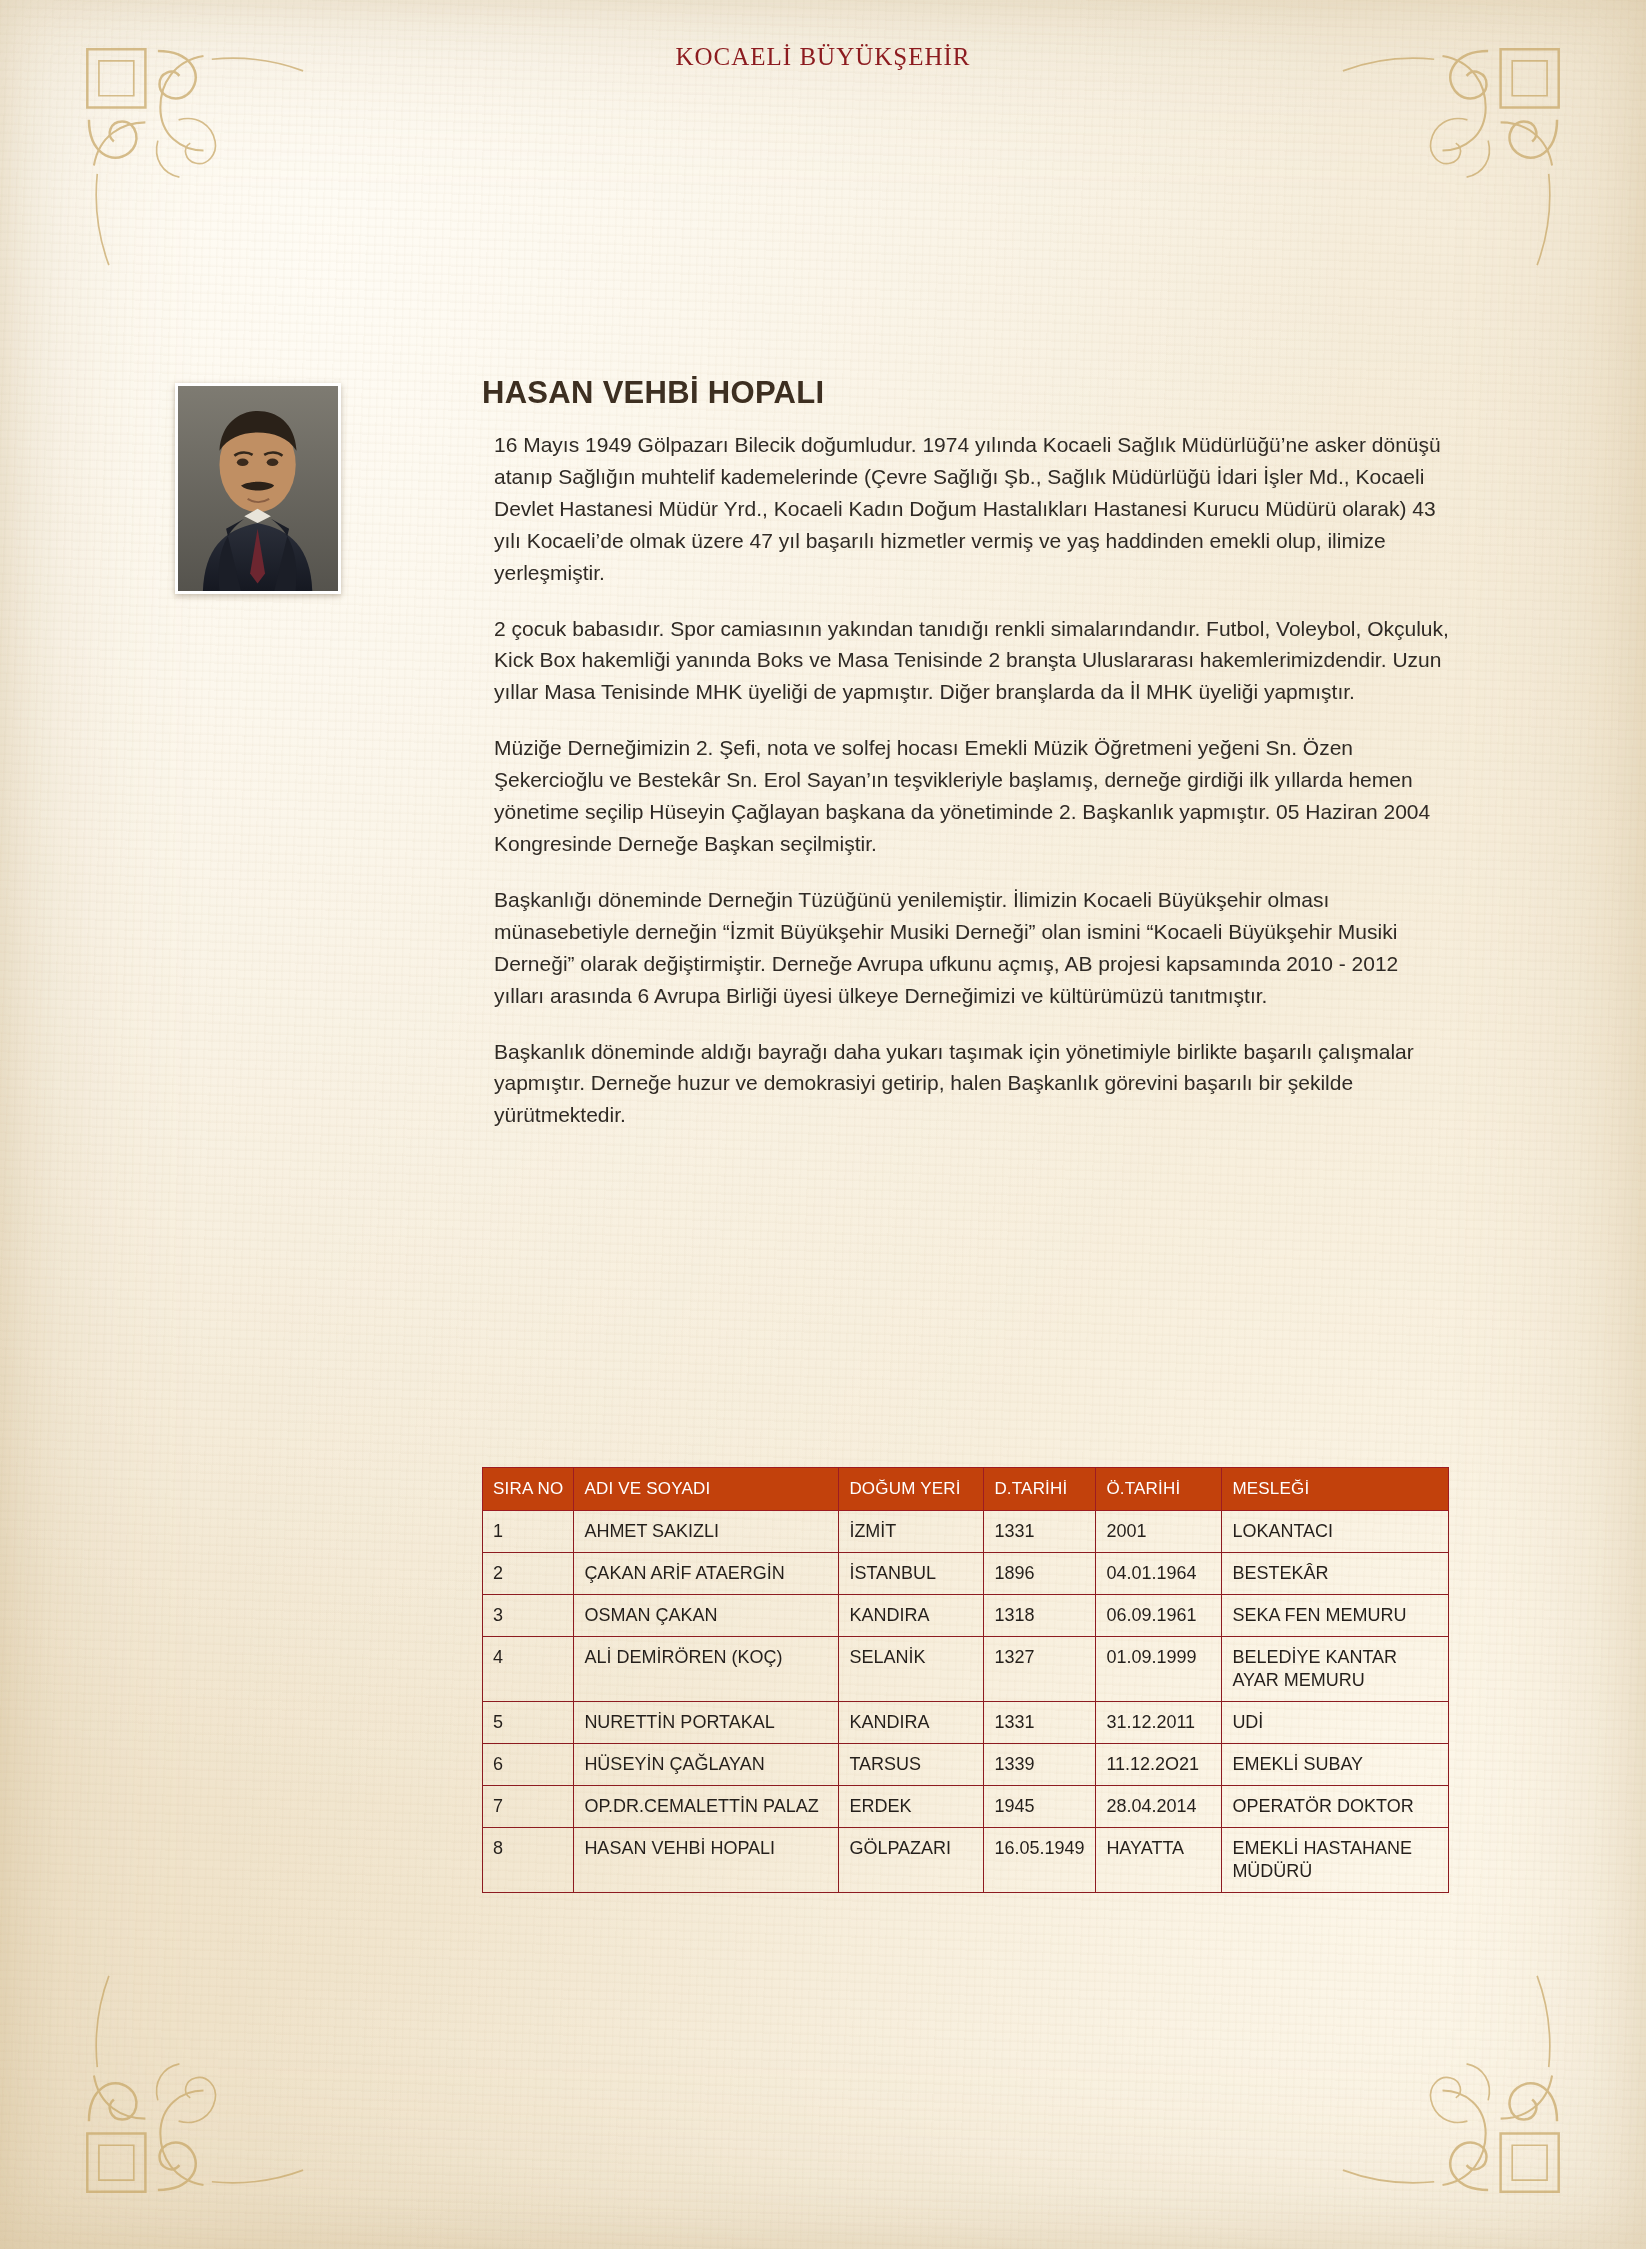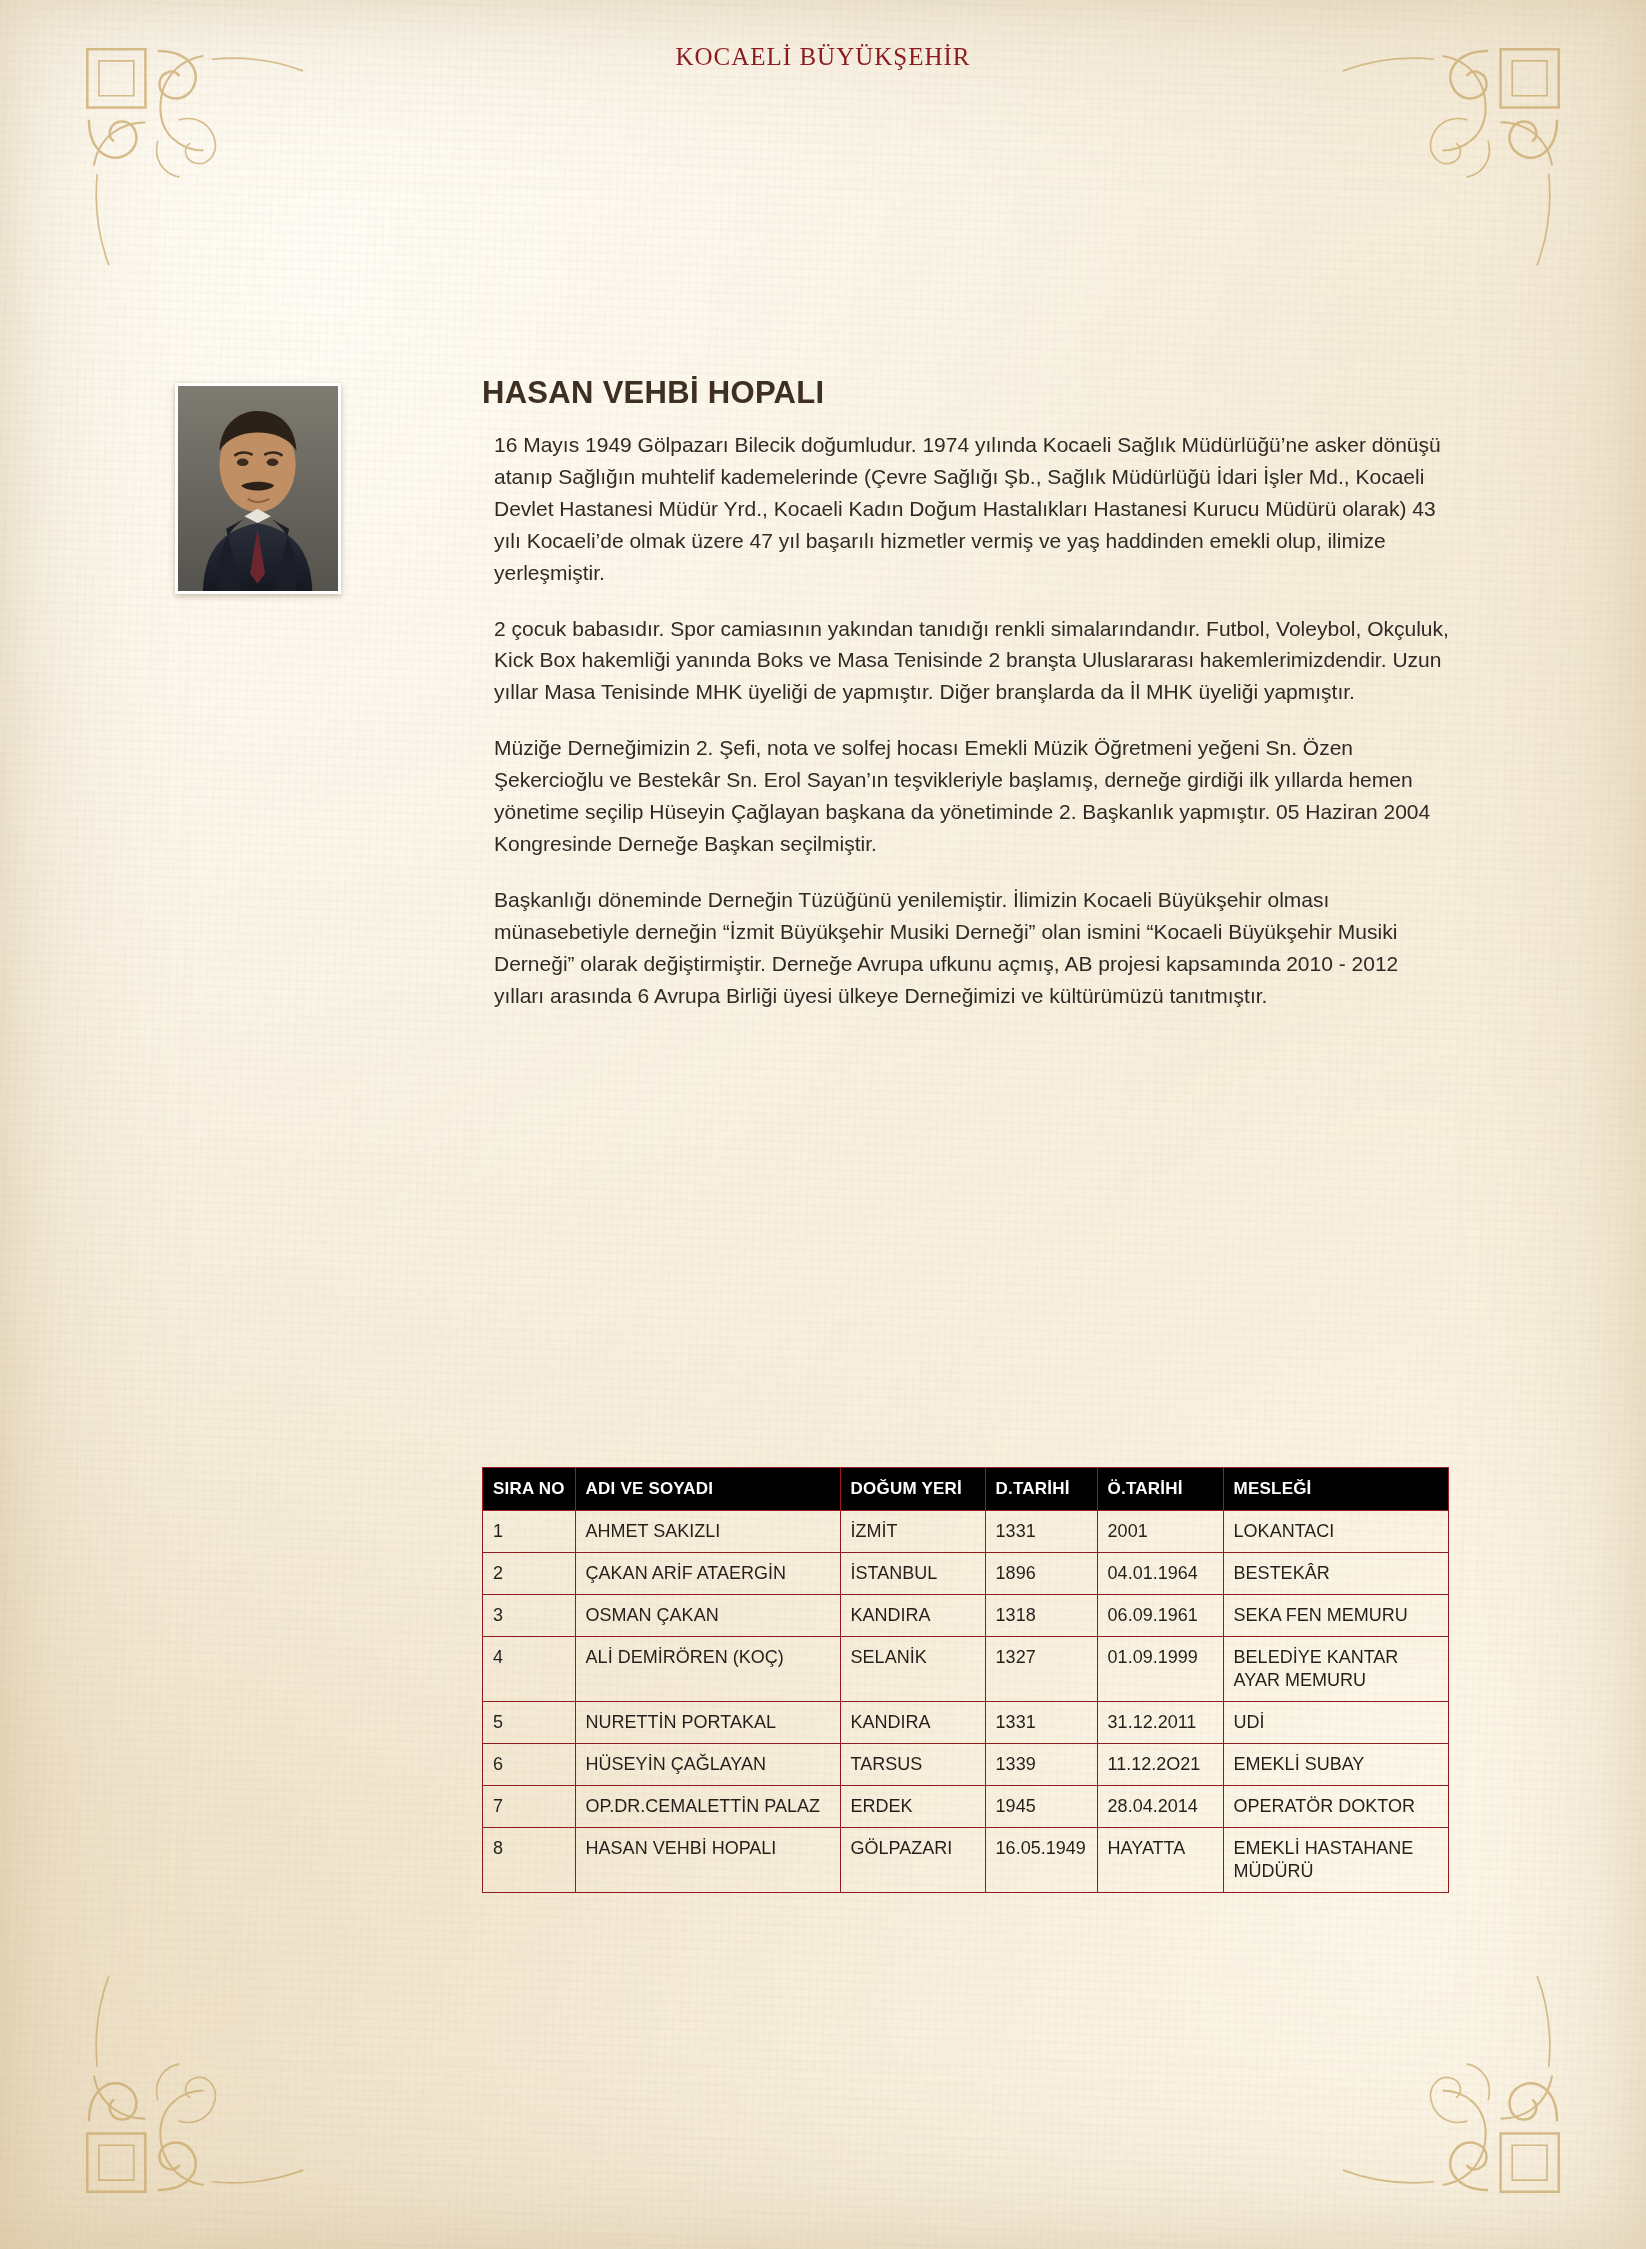--- a/index.html
+++ b/index.html
@@ -116,23 +116,23 @@
     top: 1467px;
     width: 967px;
   }
   table.roster {
     border-collapse: collapse;
     width: 100%;
     font-size: 18px;
     color: #241f1b;
   }
   table.roster thead th {
-    background: #000000;
+    background: #c2410c;
     color: #ffffff;
-    font-weight: bold;
+    font-weight: normal;
     font-size: 17px;
     text-align: left;
     padding: 10.8px 10px;
     border: 0.8px solid #9d1c22;
     letter-spacing: 0.2px;
     white-space: nowrap;
   }
   table.roster tbody td {
     border: 0.8px solid #8d1b20;
     padding: 9px 10px;
@@ -242,20 +242,21 @@
     <path d="M112 160 l22 12 l-18 75 h26 c4 -44 -6 -70 -30 -87 z" fill="#1b1e27"></path>
   </svg>
 </div>
 
 <div class="content">
   <h1 class="person-name">HASAN VEHBİ HOPALI</h1>
   <p class="para">16 Mayıs 1949 Gölpazarı Bilecik doğumludur. 1974 yılında Kocaeli Sağlık Müdürlüğü’ne asker dönüşü atanıp Sağlığın muhtelif kademelerinde (Çevre Sağlığı Şb., Sağlık Müdürlüğü İdari İşler Md., Kocaeli Devlet Hastanesi Müdür Yrd., Kocaeli Kadın Doğum Hastalıkları Hastanesi Kurucu Müdürü olarak) 43 yılı Kocaeli’de olmak üzere 47 yıl başarılı hizmetler vermiş ve yaş haddinden emekli olup, ilimize yerleşmiştir.</p>
   <p class="para">2 çocuk babasıdır. Spor camiasının yakından tanıdığı renkli simalarındandır. Futbol, Voleybol, Okçuluk, Kick Box hakemliği yanında Boks ve Masa Tenisinde 2 branşta Uluslararası hakemlerimizdendir. Uzun yıllar Masa Tenisinde MHK üyeliği de yapmıştır. Diğer branşlarda da İl MHK üyeliği yapmıştır.</p>
   <p class="para">Müziğe Derneğimizin 2. Şefi, nota ve solfej hocası Emekli Müzik Öğretmeni yeğeni Sn. Özen Şekercioğlu ve Bestekâr Sn. Erol Sayan’ın teşvikleriyle başlamış, derneğe girdiği ilk yıllarda hemen yönetime seçilip Hüseyin Çağlayan başkana da yönetiminde 2. Başkanlık yapmıştır. 05 Haziran 2004 Kongresinde Derneğe Başkan seçilmiştir.</p>
   <p class="para">Başkanlığı döneminde Derneğin Tüzüğünü yenilemiştir. İlimizin Kocaeli Büyükşehir olması münasebetiyle derneğin “İzmit Büyükşehir Musiki Derneği” olan ismini “Kocaeli Büyükşehir Musiki Derneği” olarak değiştirmiştir. Derneğe Avrupa ufkunu açmış, AB projesi kapsamında 2010 - 2012 yılları arasında 6 Avrupa Birliği üyesi ülkeye Derneğimizi ve kültürümüzü tanıtmıştır.</p>
+  <p class="para">Başkanlık döneminde aldığı bayrağı daha yukarı taşımak için yönetimiyle birlikte başarılı çalışmalar yapmıştır. Derneğe huzur ve demokrasiyi  getirip, halen Başkanlık görevini başarılı bir şekilde yürütmektedir.</p>
 </div>
 
 <div class="table-wrap">
   <table class="roster">
     <colgroup>
       <col class="col-no">
         <col class="col-name">
         <col class="col-birth">
       <col class="col-dt">
         <col class="col-od">

